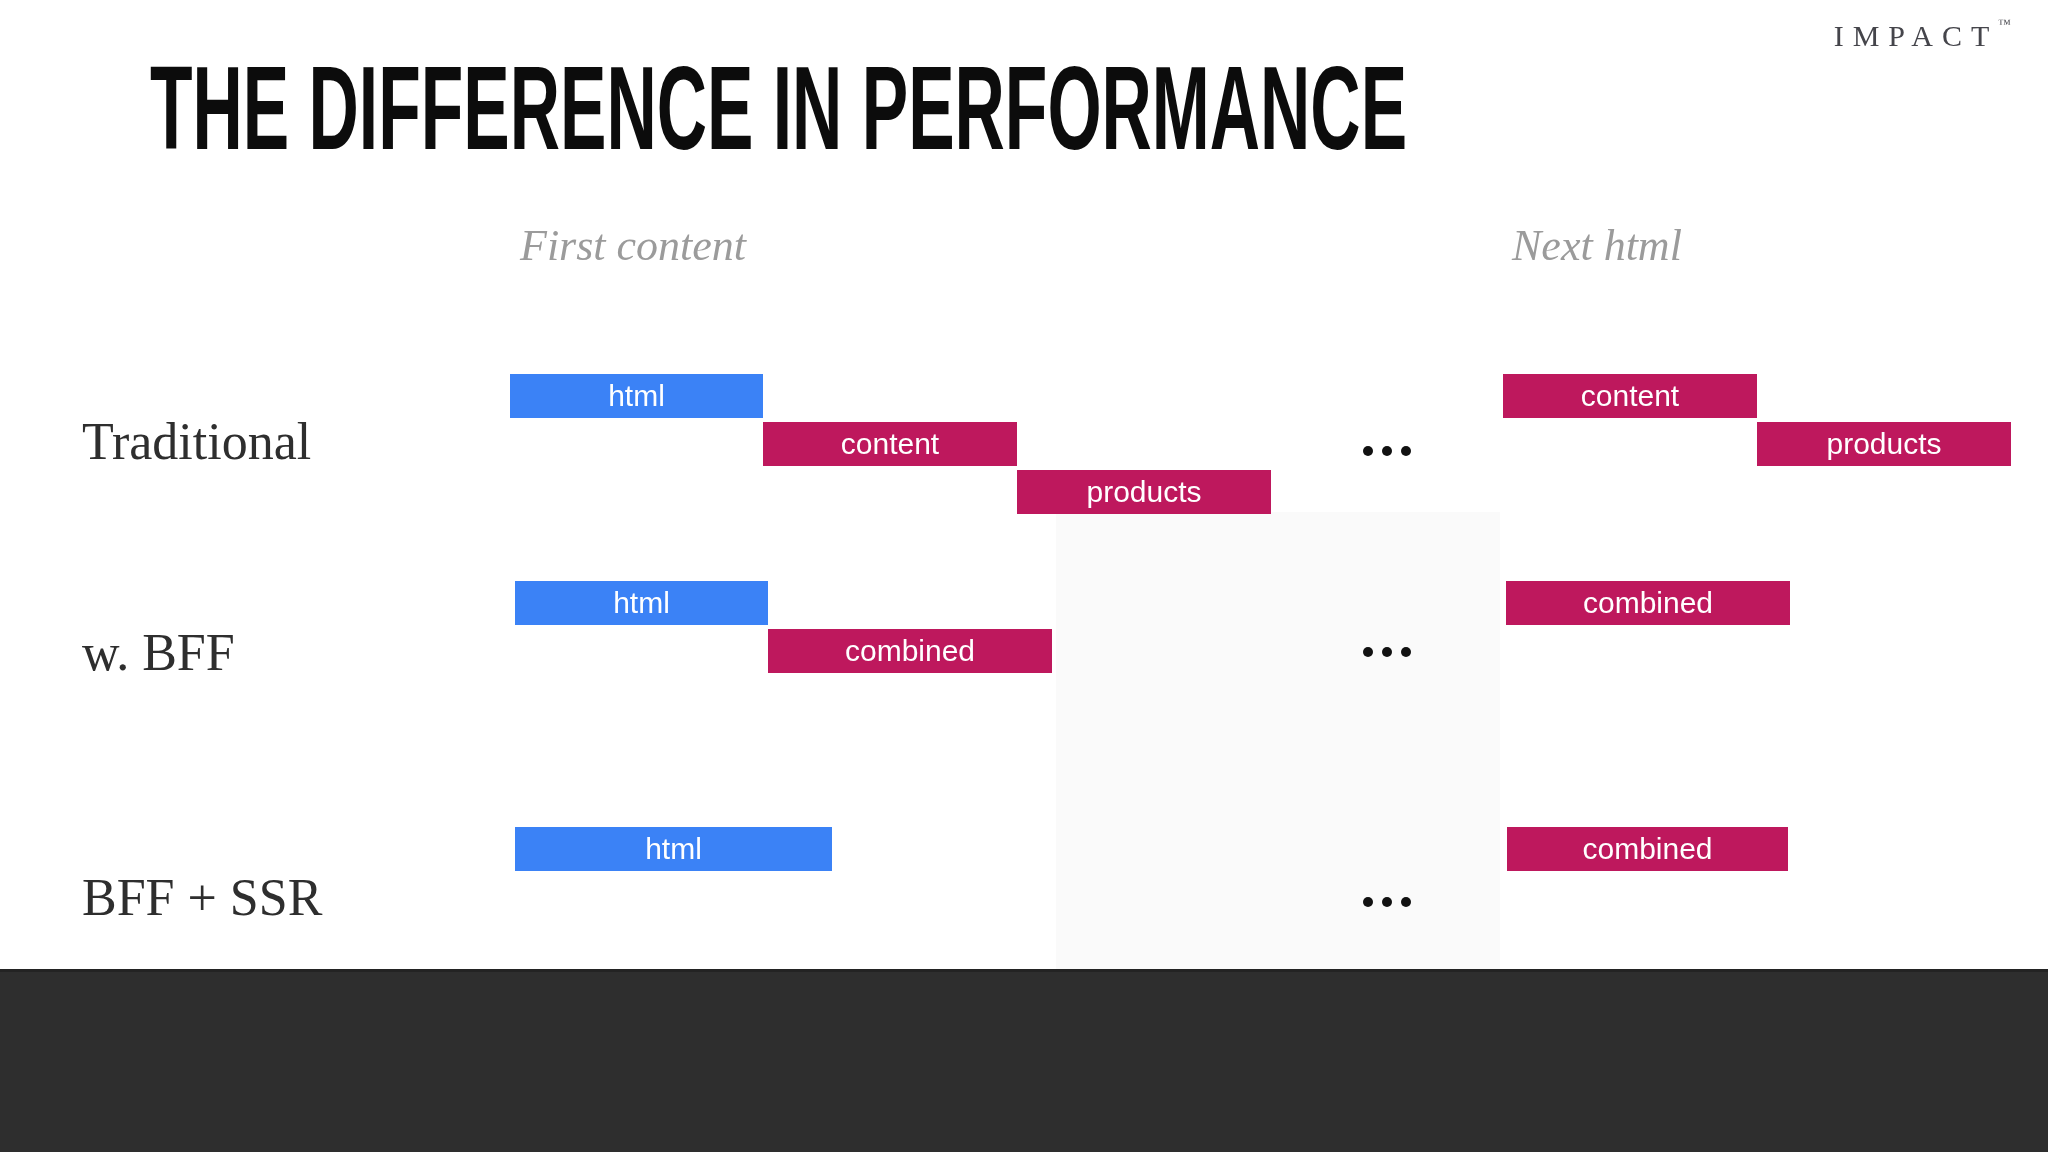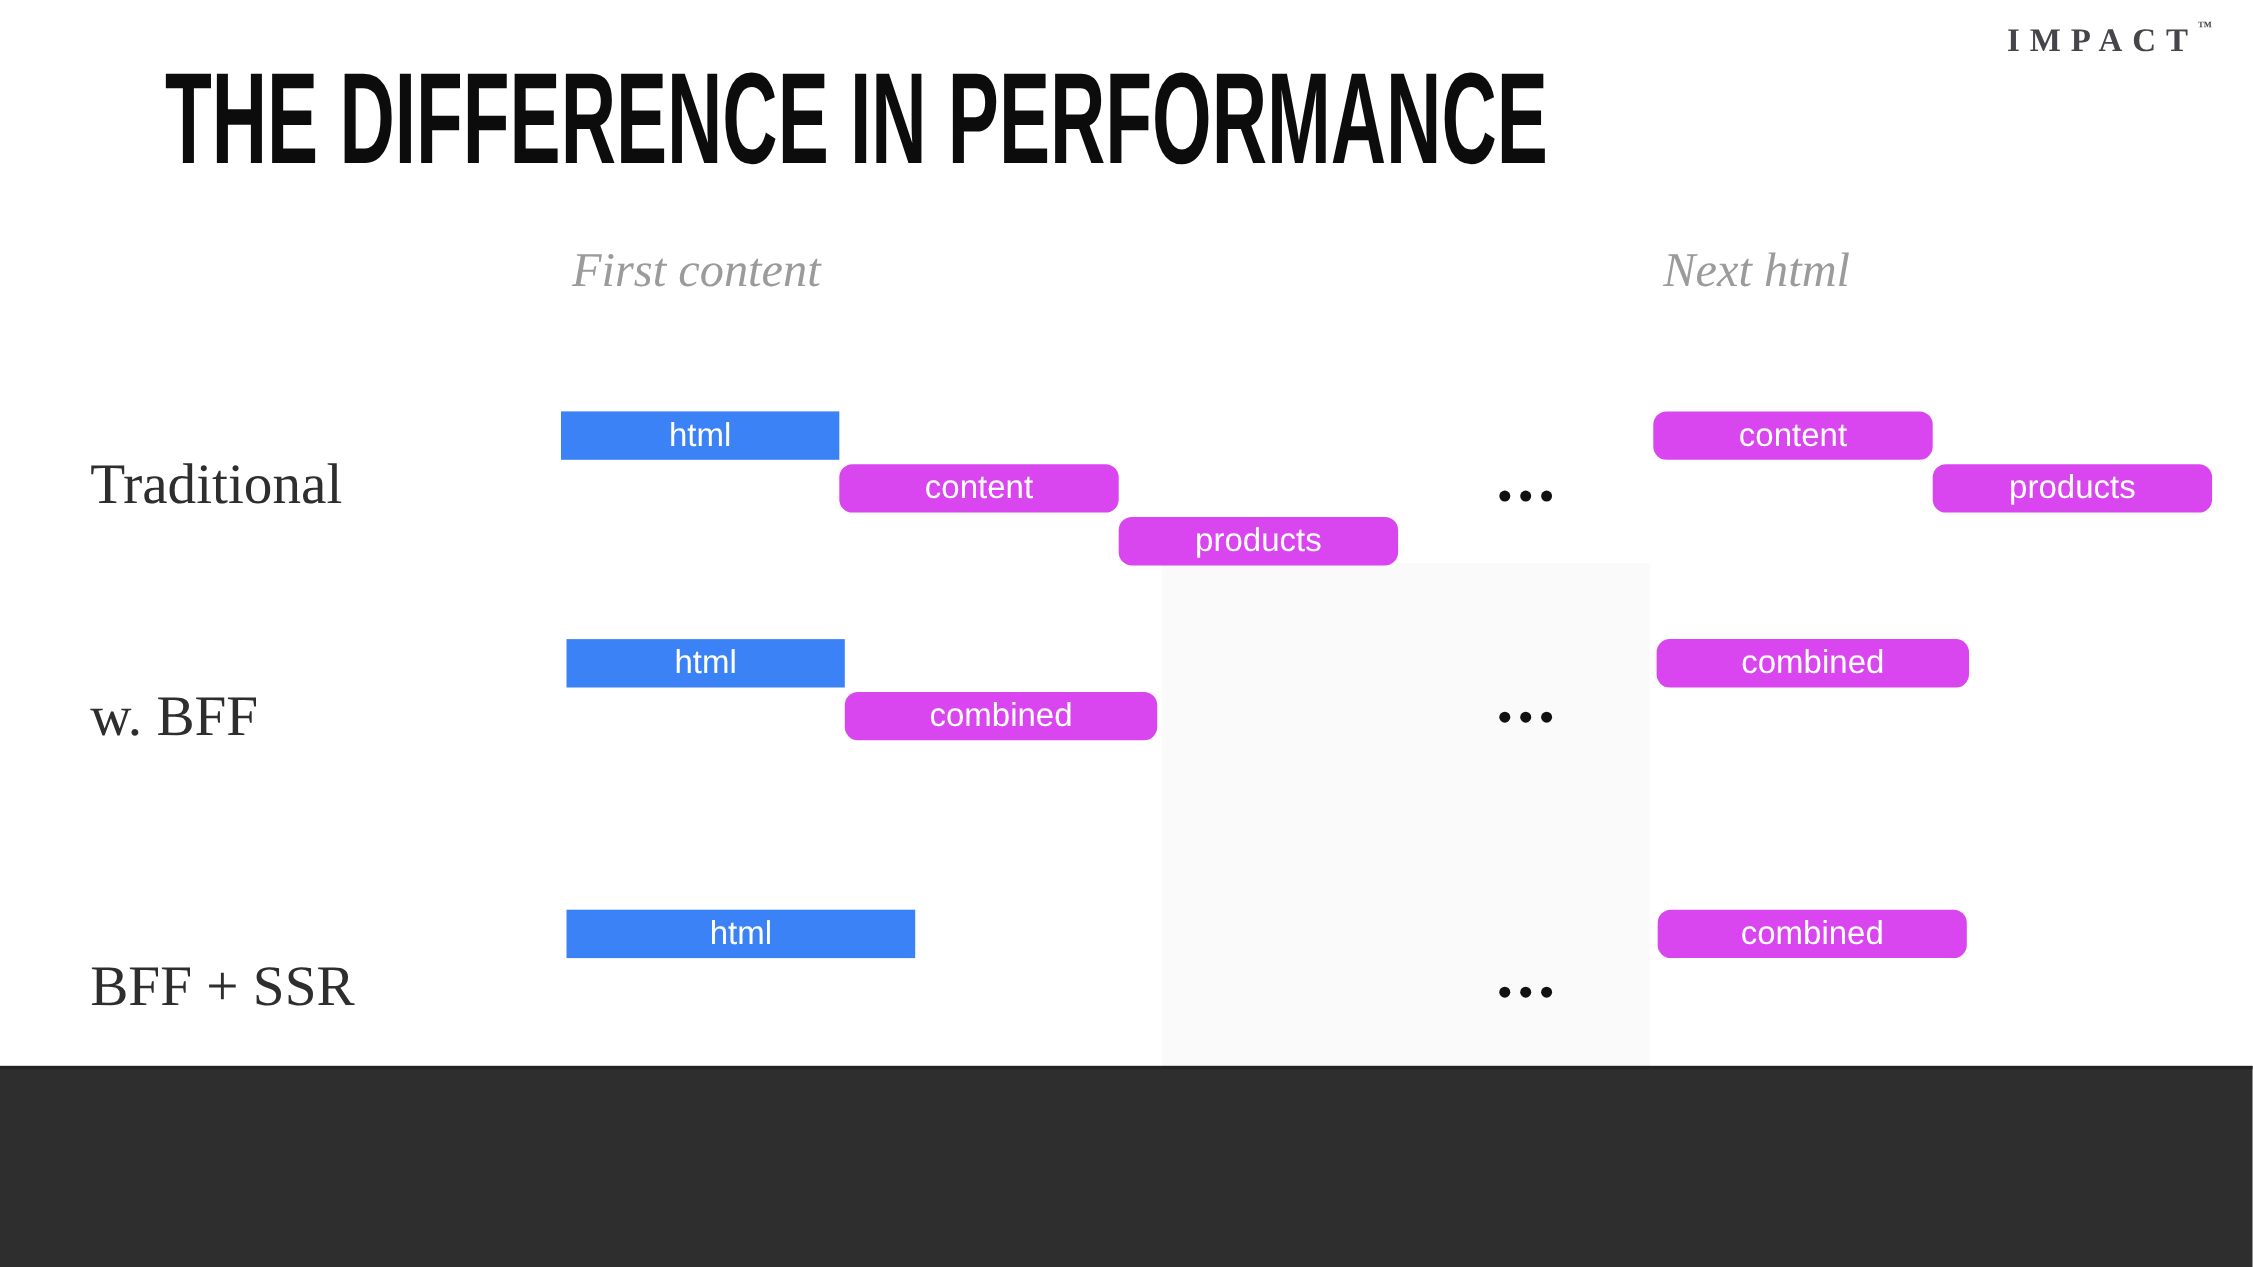--- a/index.html
+++ b/index.html
@@ -5,21 +5,21 @@
   html,body { margin:0; padding:0; background:#ffffff; }
   .slide {
     position:relative; width:2048px; height:1152px; overflow:hidden;
     background:#ffffff; font-family:"Liberation Sans", sans-serif;
   }
 
   
   .brand {
     position:absolute; top:16px; right:36px;
     font-family:"Liberation Serif", serif;
-    font-size:30px; font-weight:700; letter-spacing:9px; color:#45454b;
+    font-size:30px; font-weight:400; letter-spacing:9px; color:#45454b;
     white-space:nowrap;
     margin-left:32px;
   }
   .brand sup { font-size:13px; letter-spacing:1px; vertical-align:18px; }
 
   
   .title {
     position:absolute; left:150px; top:48px; margin:0; height:120px;
     color:#0c0c0c; white-space:nowrap;
   }
@@ -44,21 +44,21 @@
     position:absolute; left:82px; transform:translateY(-50%);
     font-family:"Liberation Serif", serif; font-size:52px; color:#2e2e2e;
     white-space:nowrap;
   }
 
   .bar {
     position:absolute; display:flex; align-items:center; justify-content:center;
     color:#ffffff; font-size:30px; font-family:"Liberation Sans", sans-serif;
   }
   .bar.html { background:#3b82f6; }
-  .bar.api  { background:#d946ef;border-radius:12px; }
+  .bar.api  { background:#be185d; }
 
   .ellipsis {
     position:absolute; display:flex; gap:9px;
     transform:translate(-50%,-50%);
   }
   .ellipsis .dot {
     width:10px; height:10px; border-radius:50%; background:#111111;
   }
 
   

